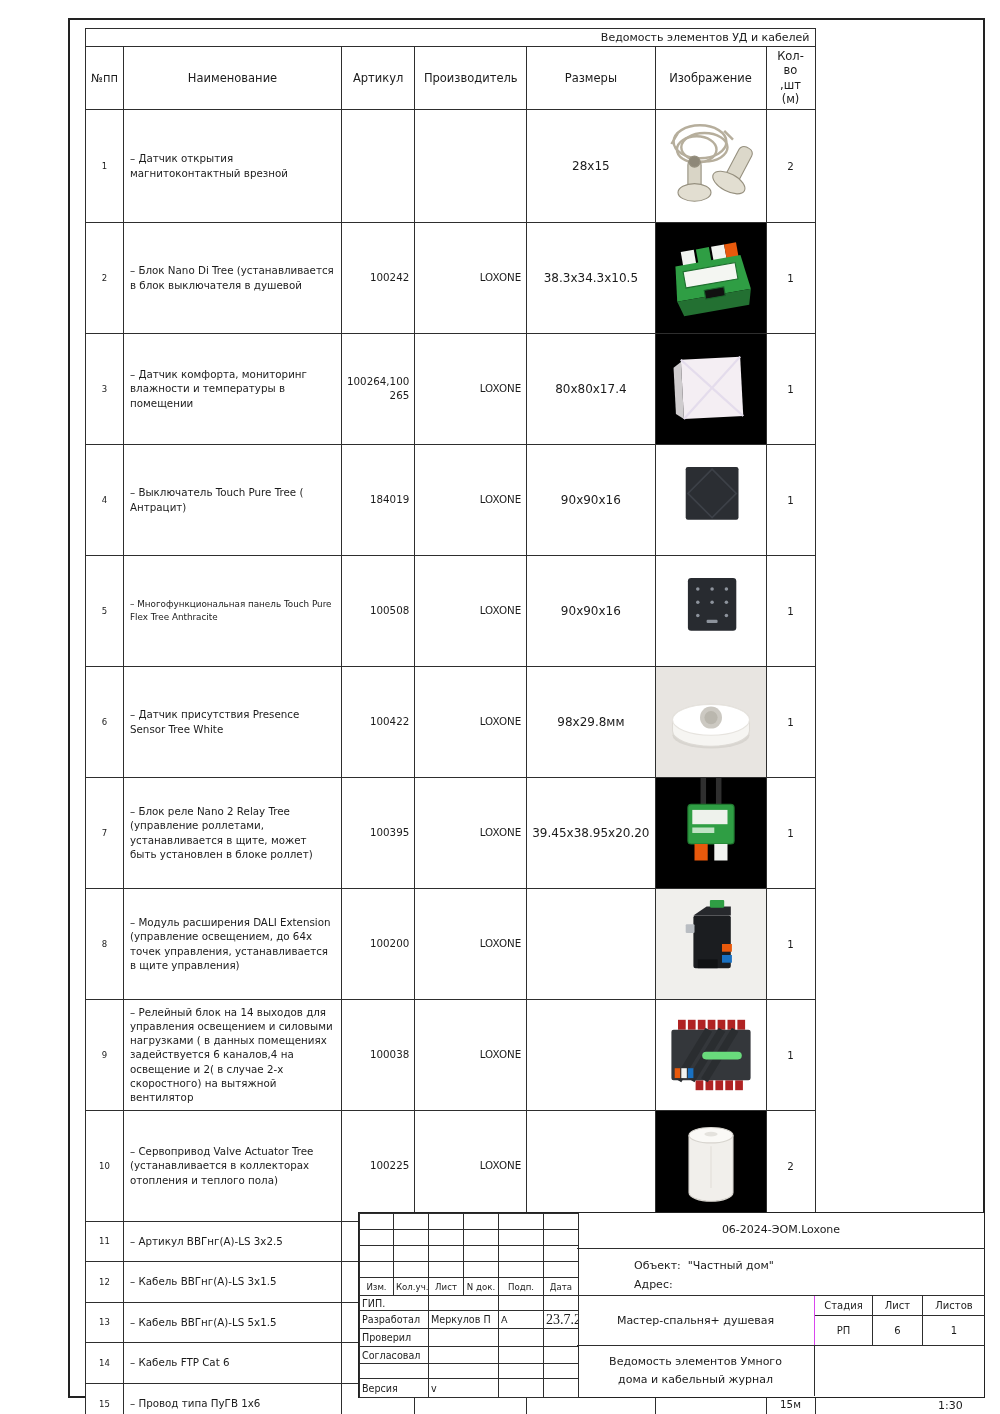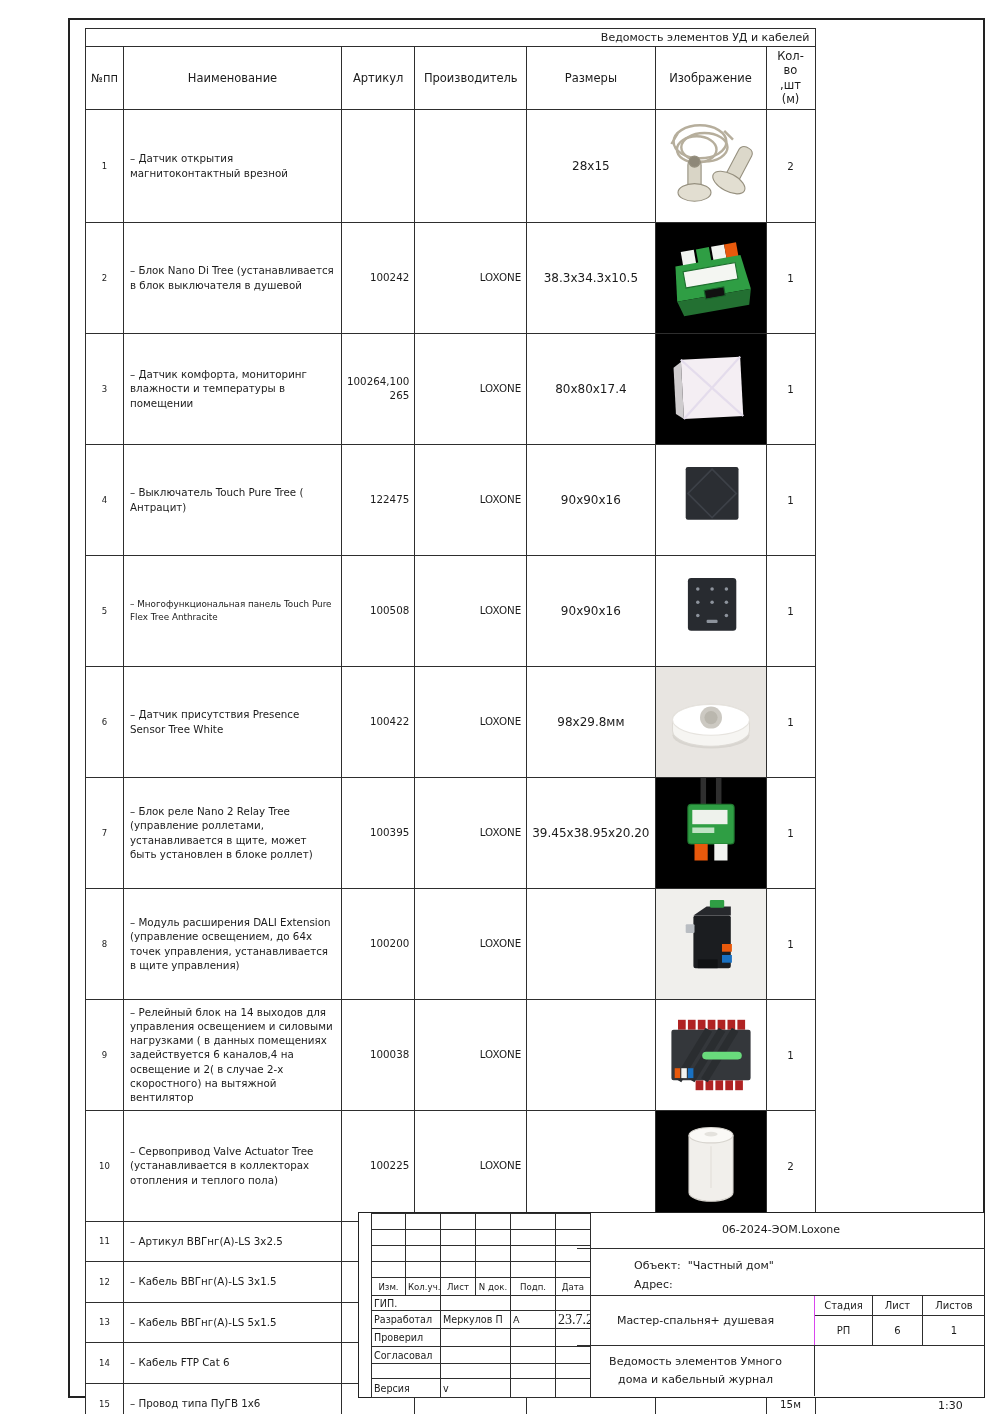--- a/index.html
+++ b/index.html
@@ -29,21 +29,21 @@
   td.c-mid{font-size:10.3px;text-align:right;line-height:1.3;}
   td.c-size{font-size:12px;text-align:center;}
   td.c-img{padding:0;}
   td.c-img svg{display:block;width:100%;height:100%;}
   td.c-qty{font-size:10.3px;text-align:center;}
   
   .titleblock{
     position:absolute;left:358px;top:1212px;width:627px;height:186px;
     border:1.5px solid #222;box-sizing:border-box;background:#fff;
   }
-  .tb-left{position:absolute;left:0;top:0;border-collapse:collapse;table-layout:fixed;width:219px;margin-left:12px;}
+  .tb-left{position:absolute;left:0;top:0;border-collapse:collapse;table-layout:fixed;width:219px;}
   .tb-left td{border:1px solid #2e2e2e;box-sizing:border-box;padding:0 2px;font-size:9.5px;overflow:hidden;white-space:nowrap;}
   .tb-left td.hdr{font-size:8.6px;text-align:center;}
   .tb-left td.lbl{font-size:9.6px;}
   .tb-left td.dt{font-size:14px;font-family:Liberation Serif, serif;}
   .tb-right{position:absolute;left:218px;top:0;width:408px;height:183px;}
   .tb-doccode{height:36px;border-bottom:1px solid #2e2e2e;box-sizing:border-box;
     text-align:center;line-height:34px;font-size:11px;}
   .tb-object{height:47px;border-bottom:1px solid #2e2e2e;box-sizing:border-box;
     padding:7px 0 0 57px;font-size:11px;line-height:1.75;}
   .tb-row3{height:50px;border-bottom:1px solid #2e2e2e;box-sizing:border-box;display:flex;}
@@ -152,21 +152,21 @@
               <rect x="24" y="22" width="54" height="54" fill="#f4eef3"></rect>
               <path d="M24 22 L51 49 L78 22 M24 76 L51 49 L78 76" fill="none" stroke="#e4dcec" stroke-width="2"></path>
             </g>
           </svg>
         </td>
         <td class="c-qty">1</td>
       </tr>
       <tr style="height: 72px;">
         <td class="c-num">4</td>
         <td class="c-name">– Выключатель Touch Pure Tree ( Антрацит)</td>
-        <td class="c-mid">122475</td>
+        <td class="c-mid">184019</td>
         <td class="c-mid">LOXONE</td>
         <td class="c-size">90х90х16</td>
         <td class="c-img" style="background: rgb(255, 255, 255);">
           <svg viewBox="0 0 100 100" preserveAspectRatio="xMidYMid meet">
             <rect x="27" y="20" width="48" height="48" rx="2" fill="#2b2e33"></rect>
             <path d="M51 22 L29 44 L51 66 L73 44 Z" fill="none" stroke="#3d4148" stroke-width="1.5"></path>
           </svg>
         </td>
         <td class="c-qty">1</td>
       </tr>

